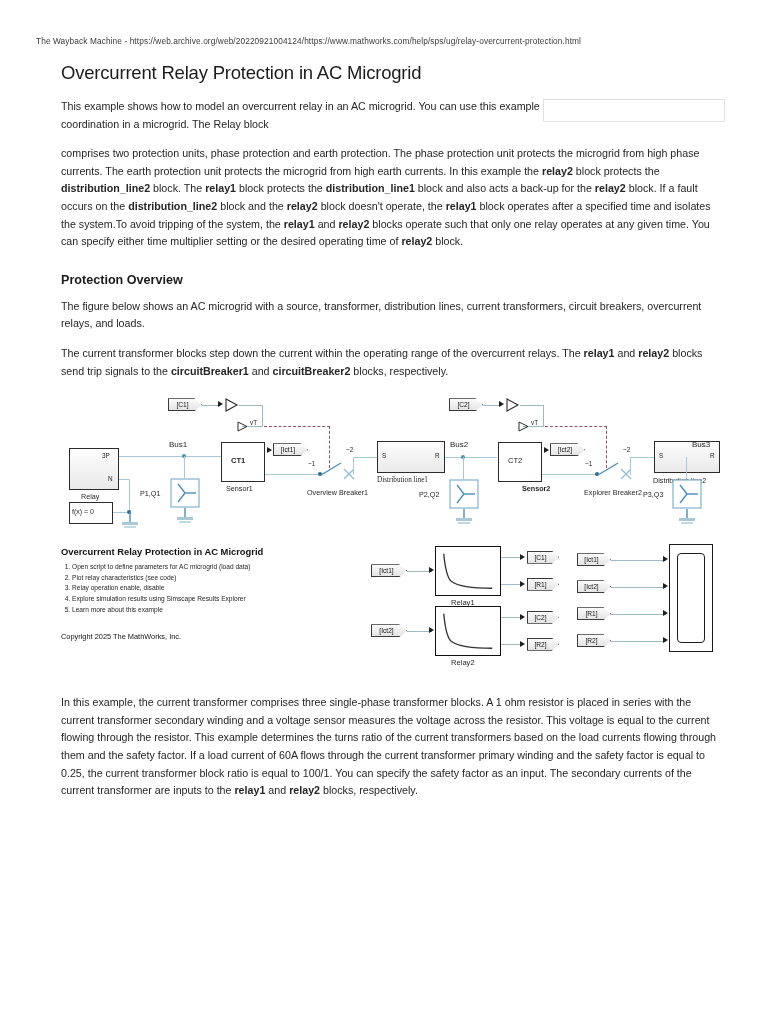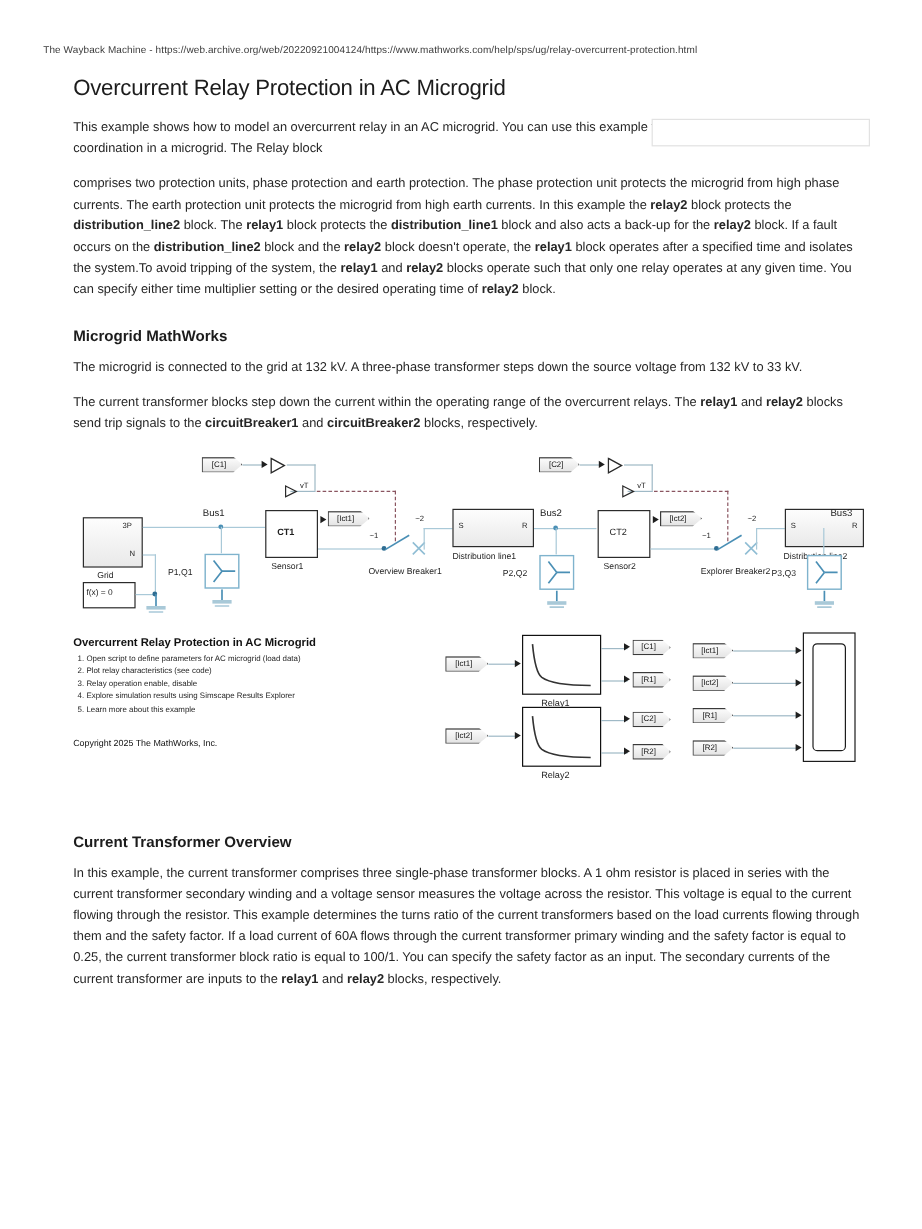--- a/index.html
+++ b/index.html
@@ -197,30 +197,30 @@
 <div class="page">
 
   <h1 class="doc-title">Overcurrent Relay Protection in AC Microgrid</h1>
 
   <div class="intro-wrap">
     <div class="video-placeholder"></div>
     <p class="body first-lines">This example shows how to model an overcurrent relay in an AC microgrid. You can use this example to study overcurrent relay coordination in a microgrid. The Relay block</p>
     <p class="body"><span>comprises two protection units, phase protection and earth protection. The phase protection unit protects the microgrid from high phase currents. The earth protection unit protects the microgrid from high earth currents. In this example the </span><b>relay2</b><span> block protects the </span><b>distribution_line2</b><span> block. The </span><b>relay1</b><span> block protects the </span><b>distribution_line1</b><span> block and also acts a back-up for the </span><b>relay2</b><span> block. If a fault occurs on the </span><b>distribution_line2</b><span> block and the </span><b>relay2</b><span> block doesn't operate, the </span><b>relay1</b><span> block operates after a specified time and isolates the system.To avoid tripping of the system, the </span><b>relay1</b><span> and </span><b>relay2</b><span> blocks operate such that only one relay operates at any given time. You can specify either time multiplier setting or the desired operating time of </span><b>relay2</b><span> block.</span></p>
   </div>
 
-  <h2 class="sec-title">Microgrid MathWorks</h2>
-  <p class="body">The microgrid is connected to the grid at 132 kV. A three-phase transformer steps down the source voltage from 132 kV to 33 kV.</p>
+  <h2 class="sec-title">Protection Overview</h2>
+  <p class="body">The figure below shows an AC microgrid with a source, transformer, distribution lines, current transformers, circuit breakers, overcurrent relays, and loads.</p>
   <p class="body"><span>The current transformer blocks step down the current within the operating range of the overcurrent relays. The </span><b>relay1</b><span> and </span><b>relay2</b><span> blocks send trip signals to the </span><b>circuitBreaker1</b><span> and </span><b>circuitBreaker2</b><span> blocks, respectively.</span></p>
 
   <div class="simulink">
 
     <div class="sl-block" style="left:8px; top:54px; width:50px; height:42px;"></div>
     <div class="sl-port" style="left:41px; top:58px;">3P</div>
     <div class="sl-port" style="left:47px; top:81px;">N</div>
-    <div class="sl-label" style="left:20px; top:98px;">Grid</div>
+    <div class="sl-label" style="left:20px; top:98px;">Relay</div>
 
     <div class="sl-block white" style="left:8px; top:108px; width:44px; height:22px;"></div>
     <div class="sl-label" style="left:11px; top:114px; font-size:7px;">f(x) = 0</div>
 
     <div class="wire h" style="left:58px; top:62px; width:115px;"></div>
     <div class="wire v" style="left:68px; top:85px; height:33px;"></div>
     <div class="wire h" style="left:58px; top:85px; width:11px;"></div>
     <div class="wire h" style="left:52px; top:118px; width:17px;"></div>
     <div class="gnode" style="left:66px; top:116px;"></div>
 
@@ -282,21 +282,21 @@
     </svg>
     <div class="sl-port" style="left:247px; top:66px;">~1</div>
     <div class="sl-port" style="left:285px; top:52px;">~2</div>
     <div class="sl-label" style="left:246px; top:94px;">Overview Breaker1</div>
     <div class="wire v" style="left:292px; top:63px; height:18px;"></div>
     <div class="wire h" style="left:292px; top:63px; width:24px;"></div>
 
     <div class="sl-block" style="left:316px; top:47px; width:68px; height:32px;"></div>
     <div class="sl-port" style="left:321px; top:58px;">S</div>
     <div class="sl-port" style="left:374px; top:58px;">R</div>
-    <div class="sl-label" style="left:316px; top:82px;">Distribution line1</div>
+    <div class="sl-label" style="left:316px; top:82px;font-family:Liberation Serif, serif;">Distribution line1</div>
 
     <div class="wire h" style="left:384px; top:63px; width:52px;"></div>
     <div class="sl-label" style="left:389px; top:46px; font-size:8px;">Bus2</div>
     <div class="node" style="left:400px; top:61px;"></div>
     <div class="wire v" style="left:402px; top:63px; height:22px;"></div>
 
     <div class="load-sym" style="left:388px; top:85px;">
       <svg width="30" height="30" viewBox="0 0 30 30">
         <rect x="1" y="1" width="28" height="28" fill="#ffffff" stroke="#7fb3cd" stroke-width="1.2"></rect>
         <line x1="15" y1="15" x2="8" y2="6" stroke="#4a8fb5" stroke-width="1.4"></line>
@@ -320,21 +320,21 @@
     <div class="sigwire h" style="left:459px; top:10.5px; width:24px;"></div>
     <div class="sigwire v" style="left:482px; top:10.5px; height:22px;"></div>
     <div class="sigwire h" style="left:462px; top:32px; width:21px;"></div>
     <svg style="position:absolute; left:457px; top:27px;" width="12" height="11" viewBox="0 0 12 11">
       <polygon points="1,1 10,5.5 1,10" fill="none" stroke="#2b2b2b" stroke-width="1"></polygon>
     </svg>
     <div class="sl-port" style="left:470px; top:25px;">vT</div>
 
     <div class="sl-block white" style="left:437px; top:48px; width:44px; height:40px;"></div>
     <div class="sl-label" style="left:447px; top:62px; font-size:7.6px;">CT2</div>
-    <div class="sl-label" style="left:442px; top:90px;">Sensor2</div>
+    <div class="sl-label" style="left:461px; top:90px;font-weight:bold;">Sensor2</div>
 
     <div class="arrow" style="left:483px; top:53px;"></div>
     <div class="tag" style="left:489px; top:49px; width:35px;">[Ict2]</div>
 
     <div class="wire h" style="left:481px; top:80px; width:56px;"></div>
     <div class="gnode" style="left:534px; top:78px;"></div>
 
     <div class="dashwire v" style="left:545px; top:32px; height:42px;"></div>
     <div class="dashwire h" style="left:484px; top:32px; width:62px;"></div>
     <svg style="position:absolute; left:532px; top:62px;" width="44" height="26" viewBox="0 0 44 26">
@@ -435,16 +435,15 @@
     <div class="tag" style="left:516px; top:240px; width:34px;">[R2]</div>
     <div class="sigwire h" style="left:550px; top:246.5px; width:55px;"></div>
     <div class="arrow" style="left:602px; top:243.3px;"></div>
 
     <div class="scope-block" style="left:608px; top:150px; width:44px; height:108px;">
       <div class="scope-inner"></div>
     </div>
 
   </div>
 
-  <h2 class="sec-title" style="margin-top:18px;">Current Transformer Overview</h2>
   <p class="body"><span>In this example, the current transformer comprises three single-phase transformer blocks. A 1 ohm resistor is placed in series with the current transformer secondary winding and a voltage sensor measures the voltage across the resistor. This voltage is equal to the current flowing through the resistor. This example determines the turns ratio of the current transformers based on the load currents flowing through them and the safety factor. If a load current of 60A flows through the current transformer primary winding and the safety factor is equal to 0.25, the current transformer block ratio is equal to 100/1. You can specify the safety factor as an input. The secondary currents of the current transformer are inputs to the </span><b>relay1</b><span> and </span><b>relay2</b><span> blocks, respectively.</span></p>
 
 </div>
 
 </body></html>

